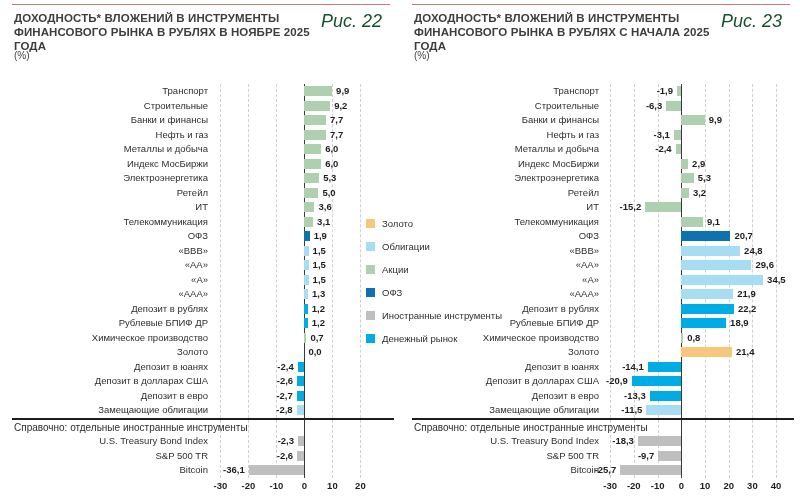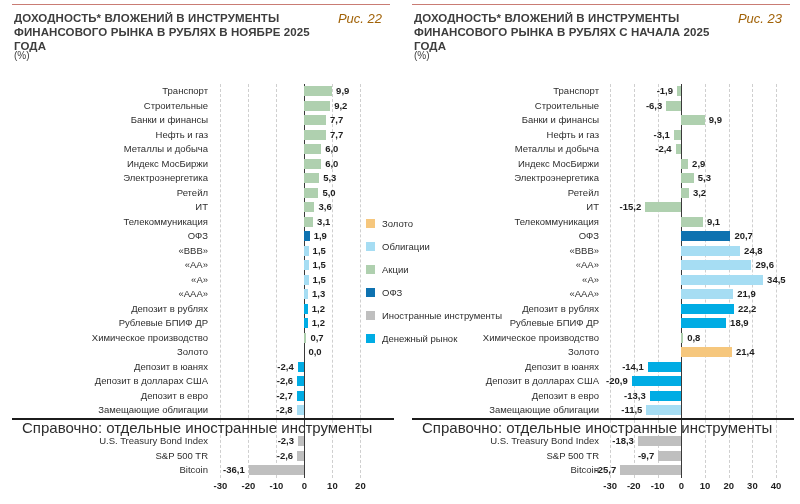--- a/index.html
+++ b/index.html
@@ -6,38 +6,38 @@
   html,body { width:800px; height:504px; background:#ffffff;
     font-family:"Liberation Sans", sans-serif; overflow:hidden; }
   .page { position:relative; width:800px; height:504px; background:#fff; }
 
   .col { position:absolute; top:0; width:382px; height:452px; }
   .rule { position:absolute; top:4px; left:0; right:4px; height:0;
     border-top:1.5px solid #c97c74; }
   .head { position:absolute; top:11px; left:2px; right:0; }
   .title { font-size:11.5px; font-weight:bold; color:#3d3d3d; line-height:14px;
     letter-spacing:.1px; max-width:300px; }
-  .fig { position:absolute; top:0; right:12px; font-size:13px; font-style:italic;
-    color:#a16207; white-space:nowrap; }
+  .fig { position:absolute; top:0; right:12px; font-size:18px; font-style:italic;
+    color:#14532d; white-space:nowrap; }
   .units { position:absolute; top:50px; left:2px; font-size:10px; color:#3d3d3d; }
 
   .cbody { position:absolute; top:84px; left:0; right:0; height:414px; }
   .grid { position:absolute; top:0; }
   .gline { position:absolute; top:0; width:0; border-left:1px dashed #cfcfcf; }
   .gline.zero { border-left:1px solid #3a3a3a; }
 
   .row { position:absolute; left:0; right:0; height:14.5px; }
   .rlabel { position:absolute; left:0; top:0; height:14.5px; line-height:14.5px;
     font-size:9.5px; color:#2e2e2e; text-align:right; white-space:nowrap; }
   .bar { position:absolute; height:10px; top:2.2px; }
   .rval { position:absolute; top:0; height:14.5px; line-height:14.5px;
     font-size:9.5px; font-weight:bold; color:#1e1e1e; white-space:nowrap; }
 
   .sep { position:absolute; left:0; right:0; height:0; border-top:2px solid #1c1c1c; }
-  .seclabel { position:absolute; left:10px; font-size:15px; color:#2e2e2e;
+  .seclabel { position:absolute; left:2px; font-size:10px; color:#2e2e2e;
     white-space:nowrap; line-height:13px; }
   .axis-label { position:absolute; width:30px; text-align:center; font-size:9.5px;
     font-weight:bold; color:#1e1e1e; }
 
   .legend { position:absolute; left:366px; top:212px; width:140px; }
   .legend-item { display:flex; align-items:center; height:23px; }
   .legend-swatch { width:9px; height:9px; margin-right:7px; flex:0 0 9px; }
   .legend-label { font-size:9.5px; color:#2e2e2e; white-space:nowrap; }
 </style>
 </head>

